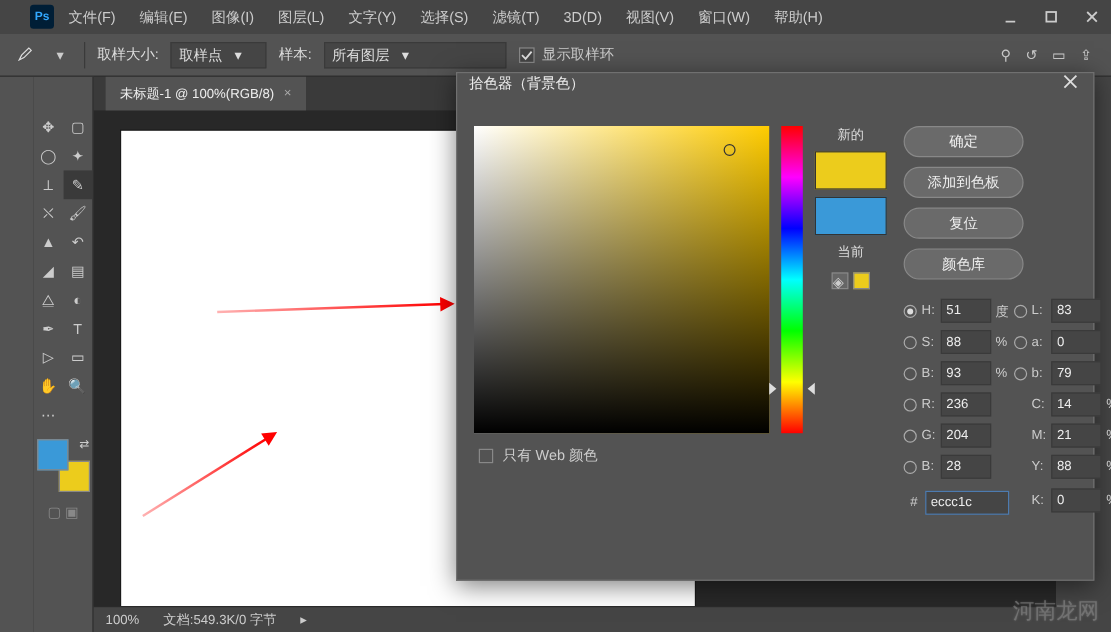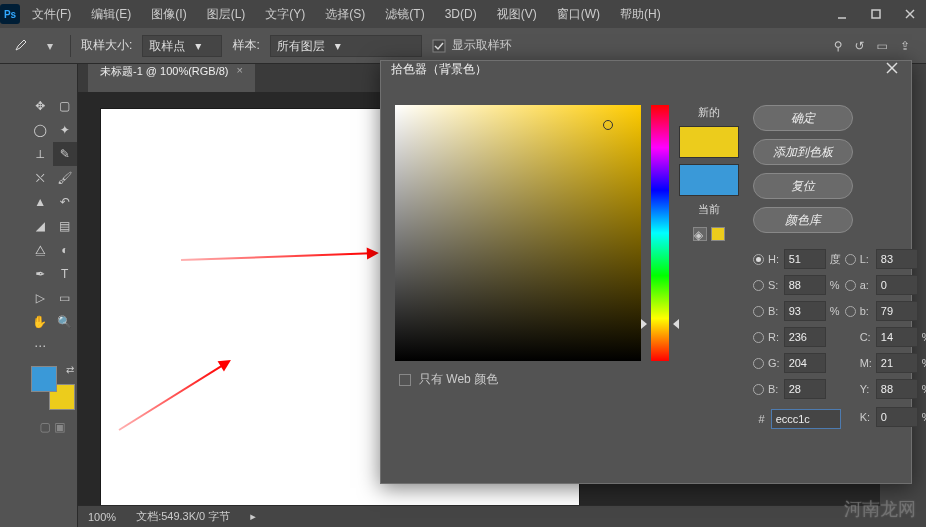--- a/index.html
+++ b/index.html
@@ -1,17 +1,17 @@
 <!DOCTYPE html>
 <html><head>
 <meta charset="utf-8">
 <style>
 * { box-sizing: border-box; margin: 0; padding: 0; font-family: "Microsoft YaHei", sans-serif; }
 body { background: #323232; width: 926px; height: 527px; overflow: hidden; color: #ccc; font-size: 12px; position: relative; }
-.menubar { height: 28px; background: #454545; display: flex; align-items: center; padding-left: 0; gap: 4px; }
+.menubar { height: 28px; background: #454545; display: flex; align-items: center; padding-left: 25px; gap: 4px; }
 .ps-logo { width: 20px; height: 20px; background: #001e36; border-radius: 3px; display: flex; align-items: center; justify-content: center; color: #31a8ff; font-weight: bold; font-size: 10px; }
 .menubar-item { padding: 4px 8px; cursor: default; }
 .win-controls { margin-left: auto; display: flex; gap: 2px; }
 .win-btn { width: 32px; height: 24px; display: flex; align-items: center; justify-content: center; cursor: default; }
 .optbar { height: 36px; background: #535353; display: flex; align-items: center; padding: 0 10px; gap: 10px; border-bottom: 1px solid #2a2a2a; }
 .opt-icon { width: 20px; height: 20px; display: flex; align-items: center; justify-content: center; }
 .opt-sep { width: 1px; height: 22px; background: #3a3a3a; }
 .opt-label { color: #ddd; }
 .opt-select { background: #454545; border: 1px solid #3a3a3a; color: #ddd; padding: 2px 20px 15px 6px; height: 22px; position: relative; }
 .opt-check { display: flex; align-items: center; gap: 6px; }
@@ -22,21 +22,21 @@
 .tool-row { display: flex; width: 100%; height: 24px; }
 .tool-cell { width: 25px; height: 24px; display: flex; align-items: center; justify-content: center; cursor: default; position: relative; }
 .tool-cell.active { background: #3a3a3a; }
 .swatch-area { margin-top: 8px; position: relative; width: 44px; height: 44px; }
 .swatch-fore { position: absolute; width: 26px; height: 26px; background: #3a99d8; border: 1px solid #888; top: 0; left: 0; z-index: 2; }
 .swatch-back { position: absolute; width: 26px; height: 26px; background: #eccc1c; border: 1px solid #888; bottom: 0; right: 0; z-index: 1; }
 .swap-icon { position: absolute; top: -2px; right: 0; font-size: 10px; color: #ccc; }
 .tool-dots { margin-top: 10px; display: flex; gap: 6px; color: #888; }
 .doc-area { flex: 1; background: #282828; position: relative; }
 .tab-bar { height: 28px; background: #3a3a3a; display: flex; align-items: center; padding-left: 10px; }
-.tab { background: #535353; height: 100%; display: flex; align-items: flex-start; padding: 0 12px; gap: 8px; font-size: 11px; color: #eee; }
+.tab { background: #535353; height: 100%; display: flex; align-items: center; padding: 0 12px; gap: 8px; font-size: 11px; color: #eee; }
 .tab-close { color: #aaa; }
 .canvas-wrap { position: absolute; top: 44px; left: 22px; width: 480px; height: 408px; border: 1px solid #1a1a1a; box-shadow: 0 0 0 1px #555 inset; }
 .canvas { width: 100%; height: 100%; background: white; position: relative; }
 .arrow { position: absolute; background: linear-gradient(to right, rgba(255,0,0,0.3), red); height: 2px; transform-origin: left center; }
 .arrow::after { content: ''; position: absolute; right: -8px; top: -5px; border-left: 12px solid red; border-top: 6px solid transparent; border-bottom: 6px solid transparent; }
 .statusbar { position: absolute; bottom: 0; left: 0; right: 0; height: 22px; background: #454545; display: flex; align-items: center; padding: 0 10px; gap: 20px; font-size: 11px; border-top: 1px solid #2a2a2a; }
 .right-panel { width: 46px; background: #454545; }
 .dialog { position: absolute; top: 60px; left: 380px; width: 532px; height: 424px; background: #535353; box-shadow: 0 4px 20px rgba(0,0,0,0.5); z-index: 100; border: 1px solid #707070; }
 .dlg-title { height: 30px; display: flex; align-items: flex-start; padding: 0 10px; color: #eee; font-size: 12px; justify-content: space-between; }
 .dlg-close { width: 16px; height: 16px; cursor: default; }
@@ -52,21 +52,21 @@
 .preview-stack { display: flex; flex-direction: column; align-items: center; gap: 6px; }
 .preview-label { font-size: 11px; color: #ddd; }
 .preview-box { width: 60px; height: 32px; border: 1px solid #333; }
 .preview-new { background: #eccc1c; }
 .preview-cur { background: #3a99d8; }
 .preview-minis { display: flex; gap: 4px; margin-top: 4px; }
 .mini { width: 14px; height: 14px; border: 1px solid #888; }
 .web-row { display: flex; align-items: center; gap: 8px; padding-left: 4px; }
 .web-check { width: 12px; height: 12px; border: 1px solid #888; }
 .btns-col { display: flex; flex-direction: column; gap: 8px; }
-.dlg-btn { width: 100px; height: 26px; background: #6a6a6a; border: 1px solid #888; border-radius: 13px; color: #eee; display: flex; align-items: center; justify-content: center; cursor: default; font-size: 12px; font-style: italic; }
+.dlg-btn { width: 100px; height: 26px; background: #6a6a6a; border: 1px solid #888; border-radius: 13px; color: #eee; display: flex; align-items: center; justify-content: center; cursor: default; font-size: 12px; }
 .inputs-grid { display: grid; grid-template-columns: auto auto auto auto auto auto auto auto; gap: 6px 4px; align-items: center; margin-top: 10px; font-size: 11px; }
 .radio { width: 11px; height: 11px; border: 1px solid #aaa; border-radius: 50%; display: inline-flex; align-items: center; justify-content: center; }
 .radio.on::after { content: ''; width: 5px; height: 5px; background: #ddd; border-radius: 50%; }
 .num-input { width: 42px; height: 20px; background: #454545; border: 1px solid #3a3a3a; color: #eee; padding: 0 4px; font-size: 11px; }
 .hex-row { grid-column: 1 / 5; display: flex; align-items: center; gap: 6px; margin-top: 4px; justify-content: flex-end; }
 .hex-input { width: 70px; height: 20px; background: #454545; border: 1px solid #4d7bb0; color: #eee; padding: 4px 4px; font-size: 11px; }
 .watermark { position: absolute; bottom: 6px; right: 10px; color: #8a8a8a; font-size: 18px; font-family: "SimSun", serif; z-index: 200; text-shadow: 0 0 2px rgba(255,255,255,0.3); opacity: 0.65; }
 svg { display: block; }
 </style>
 </head>

